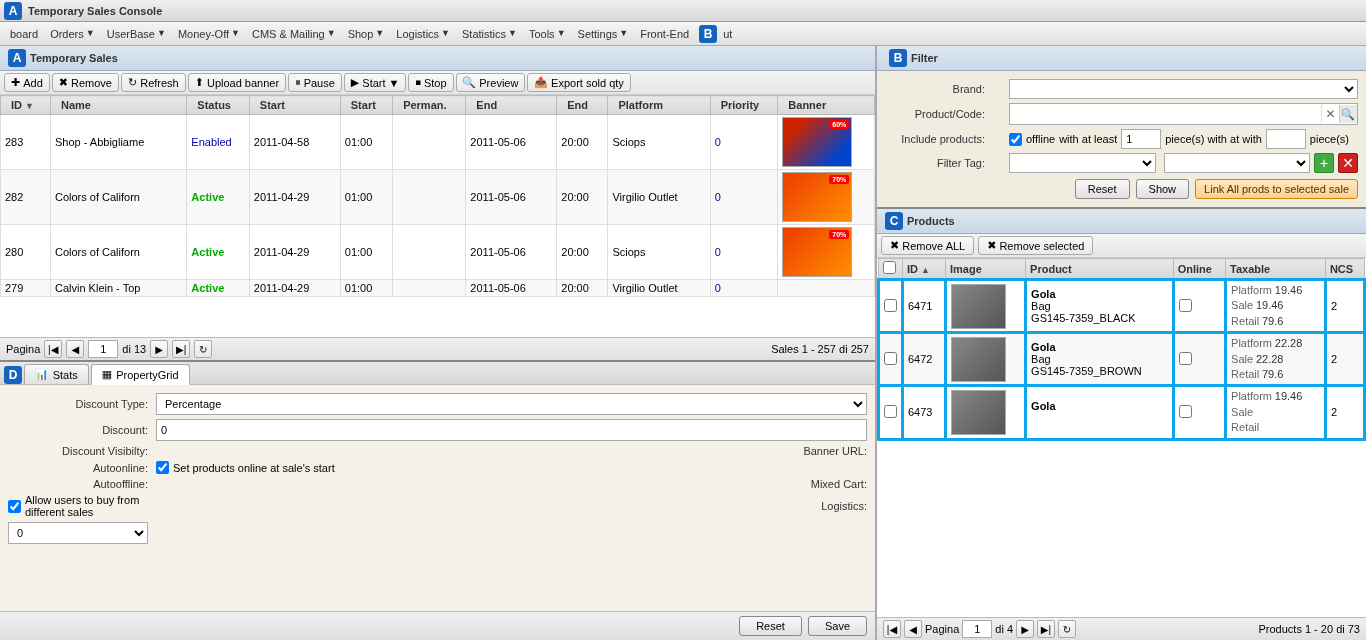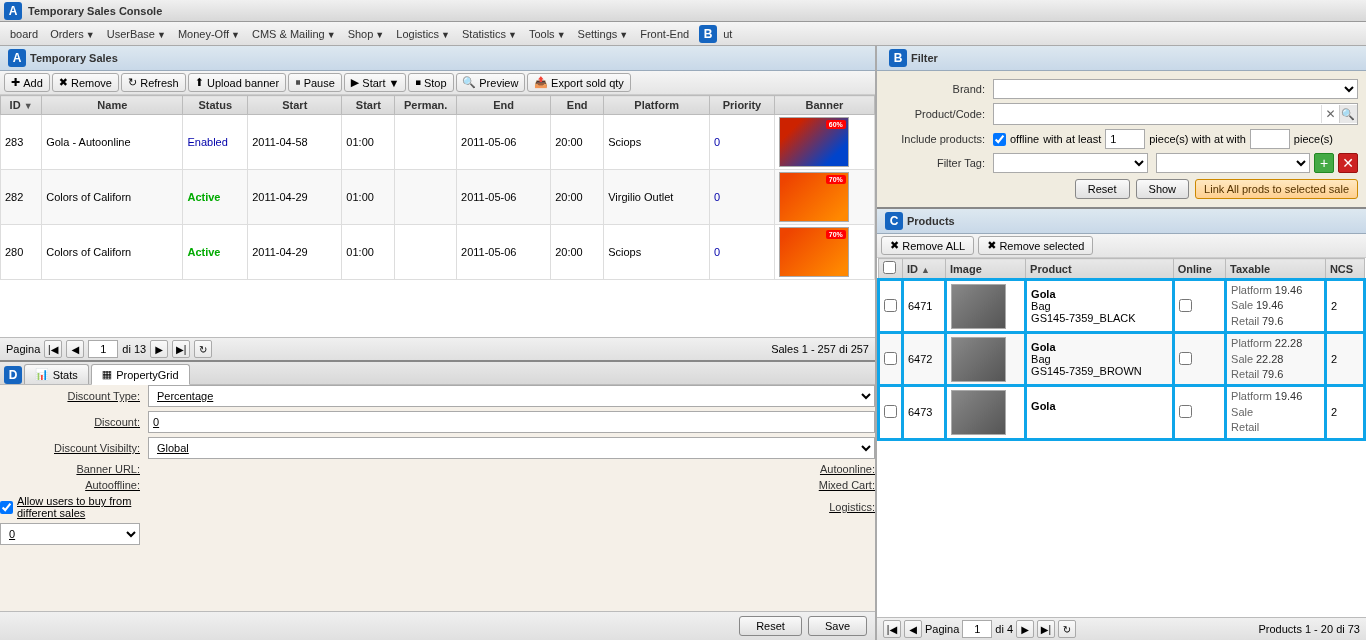--- a/index.html
+++ b/index.html
@@ -33,21 +33,21 @@
       display: flex;
       align-items: center;
       height: 24px;
       padding: 0 4px;
     }
     .menu-item {
       padding: 2px 6px;
       cursor: pointer;
       font-size: 11px;
       color: #333;
-      display: flex; align-items: flex-end; gap: 2px;
+      display: flex; align-items: flex-start; gap: 2px;
       white-space: nowrap;
     }
     .menu-item .arrow { font-size: 9px; }
     .b-badge {
       width: 18px; height: 18px;
       background: #1565c0;
       border-radius: 3px;
       color: white;
       font-weight: bold;
       display: flex; align-items: center; justify-content: center;
@@ -117,22 +117,22 @@
     
     .data-table-container {
       flex: 1;
       overflow: auto;
       background: white;
     }
     table { width: 100%; border-collapse: collapse; font-size: 11px; }
     th {
       background: linear-gradient(to bottom, #e8e8e8, #d8d8d8);
       border: 1px solid #bbb;
-      padding: 3px 4px;
-      text-align: center;
+      padding: 3px 10px;
+      text-align: left;
       font-weight: bold;
       white-space: nowrap;
       color: #333;
     }
     td {
       border: 1px solid #ddd;
       padding: 2px 4px;
       vertical-align: middle;
     }
     tr:nth-child(even) td { background: #f8f8f8; }
@@ -197,21 +197,21 @@
       border-radius: 3px 3px 0 0;
     }
     .tab-btn.active {
       background: white;
       border-bottom: 1px solid white;
       margin-bottom: -1px;
     }
     .bottom-content {
       flex: 1;
       overflow: auto;
-      text-decoration: underline;
+      padding: 8px;
     }
     .form-grid {
       display: grid;
       grid-template-columns: 140px 1fr;
       gap: 4px 8px;
       align-items: center;
     }
     .form-label { text-align: right; color: #333; font-weight: normal; }
     .form-input {
       height: 22px;
@@ -269,21 +269,21 @@
       font-size: 12px;
       color: #333;
       margin: -6px -8px 8px -8px;
       display: flex;
       align-items: center;
       gap: 4px;
     }
     .filter-grid {
       display: grid;
       grid-template-columns: 100px 1fr;
-      gap: 4px 8px;
+      gap: 4px 24px;
       align-items: center;
     }
     .filter-label { text-align: right; color: #333; font-size: 11px; }
     .filter-input {
       height: 20px;
       border: 1px solid #aaa;
       background: white;
       padding: 1px 4px;
       font-size: 11px;
       width: 100%;
@@ -622,21 +622,21 @@
             <th class="col-end1">End</th>
             <th class="col-end2">End</th>
             <th class="col-platform">Platform</th>
             <th class="col-priority">Priority</th>
             <th class="col-banner">Banner</th>
           </tr>
         </thead>
         <tbody id="sales-tbody">
         <tr>
       <td class="col-id">283</td>
-      <td class="col-name">Gola - Autoonline</td>
+      <td class="col-name">Shop - Abbigliame</td>
       <td class="col-status"><span class="status-enabled">Enabled</span></td>
       <td class="col-start1 date-col">2011-04-58</td>
       <td class="col-start2">01:00</td>
       <td class="col-perm"></td>
       <td class="col-end1 date-col">2011-05-06</td>
       <td class="col-end2">20:00</td>
       <td class="col-platform">Sciops</td>
       <td class="col-priority priority-0">0</td>
       <td class="col-banner banner-cell" style="position:relative;">
                 <div class="banner-img-1">
@@ -671,20 +671,33 @@
       <td class="col-end1 date-col">2011-05-06</td>
       <td class="col-end2">20:00</td>
       <td class="col-platform">Sciops</td>
       <td class="col-priority priority-0">0</td>
       <td class="col-banner banner-cell" style="position:relative;">
                 <div class="banner-img-2">
                   <span style="position:absolute;top:2px;right:2px;background:#ff0000;color:white;font-size:7px;font-weight:bold;padding:1px 3px;border-radius:2px;">70%</span>
                 </div>
               </td>
     </tr>
+            <tr>
+      <td class="col-id">279</td>
+      <td class="col-name">Calvin Klein - Top</td>
+      <td class="col-status"><span class="status-active">Active</span></td>
+      <td class="col-start1 date-col">2011-04-29</td>
+      <td class="col-start2">01:00</td>
+      <td class="col-perm"></td>
+      <td class="col-end1 date-col">2011-05-06</td>
+      <td class="col-end2">20:00</td>
+      <td class="col-platform">Virgilio Outlet</td>
+      <td class="col-priority priority-0">0</td>
+      <td class="col-banner banner-cell" style="position:relative;"></td>
+    </tr>
           </tbody>
       </table>
     </div>
 
     <div class="pagination-bar">
       <div class="pag-left">
         <span>Pagina</span>
         <button class="pag-btn">|◀</button>
         <button class="pag-btn">◀</button>
         <input class="pag-input" type="text" value="1" style="">
@@ -714,27 +727,28 @@
           <div style="display:flex; align-items:center; gap:2px;">
             <select class="form-select" style="flex:1;">
               <option>Percentage</option>
             </select>
           </div>
 
           <span class="form-label">Discount:</span>
           <input class="form-input" type="text" value="0" style="">
 
           <span class="form-label">Discount Visibilty:</span>
-          <select class="form-select">
-            <option>Global</option>
-          </select>
 
           <span class="form-label">Banner URL:</span>
 
           <span class="form-label">Autoonline:</span>
+          <div class="form-checkbox-row">
+            <input type="checkbox" checked="" style="">
+            <span>Set products online at sale's start</span>
+          </div>
 
           <span class="form-label">Autooffline:</span>
 
           <span class="form-label">Mixed Cart:</span>
           <div class="form-checkbox-row">
             <input type="checkbox" checked="" style="">
             <span>Allow users to buy from different sales</span>
           </div>
 
           <span class="form-label">Logistics:</span>

